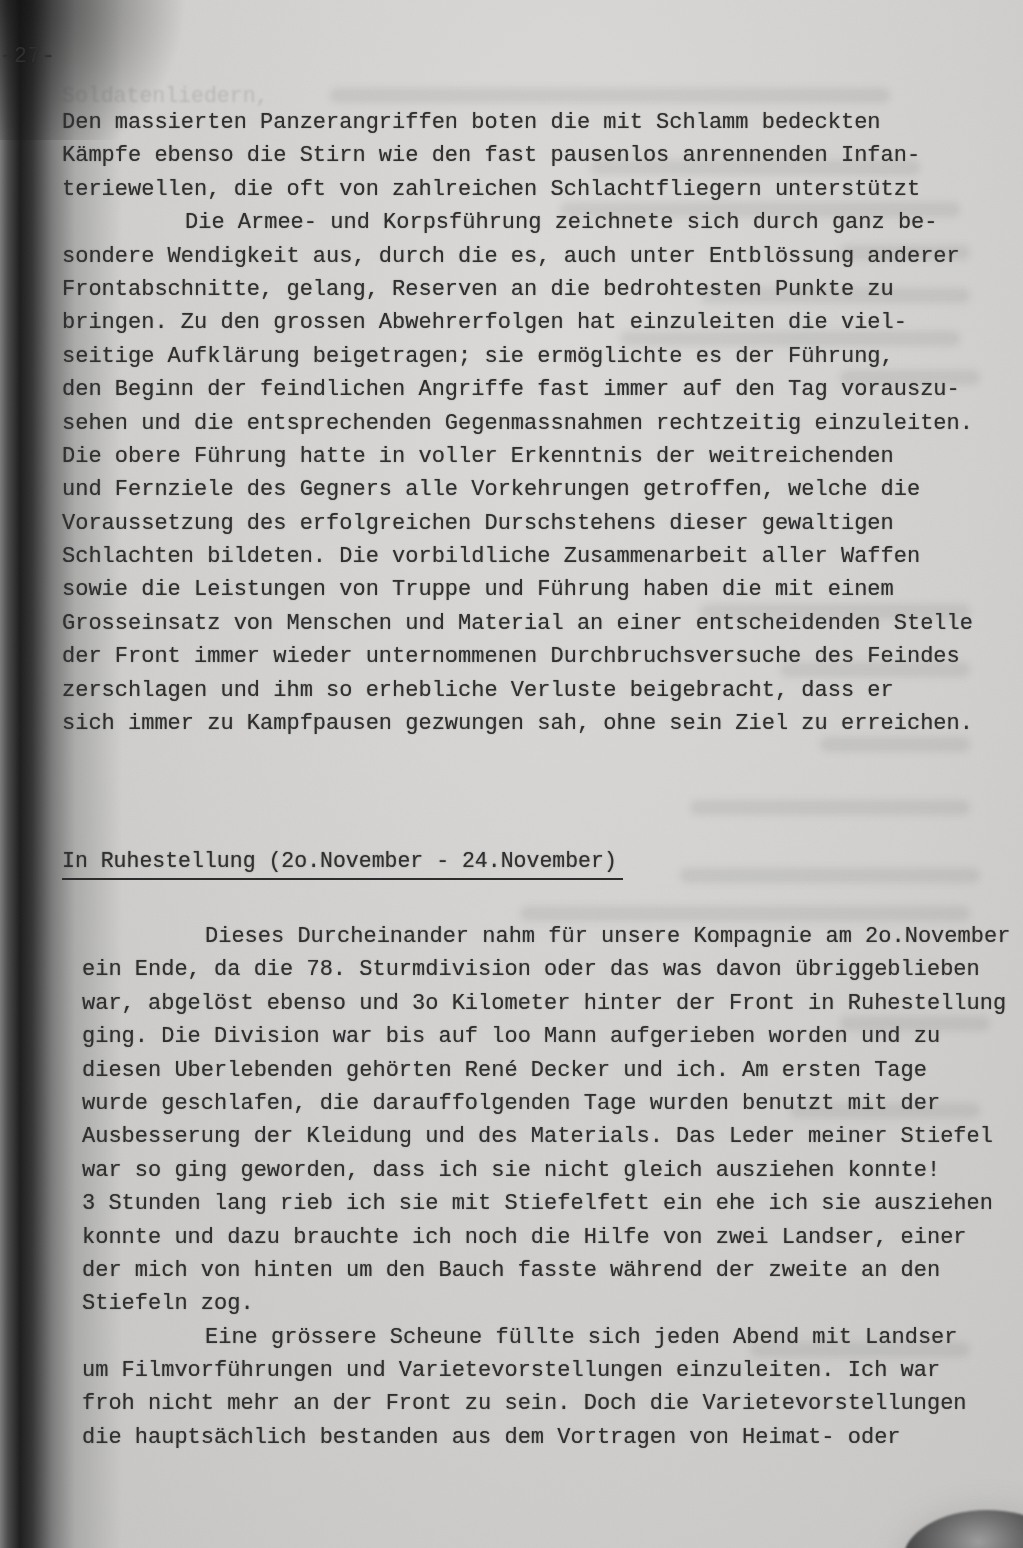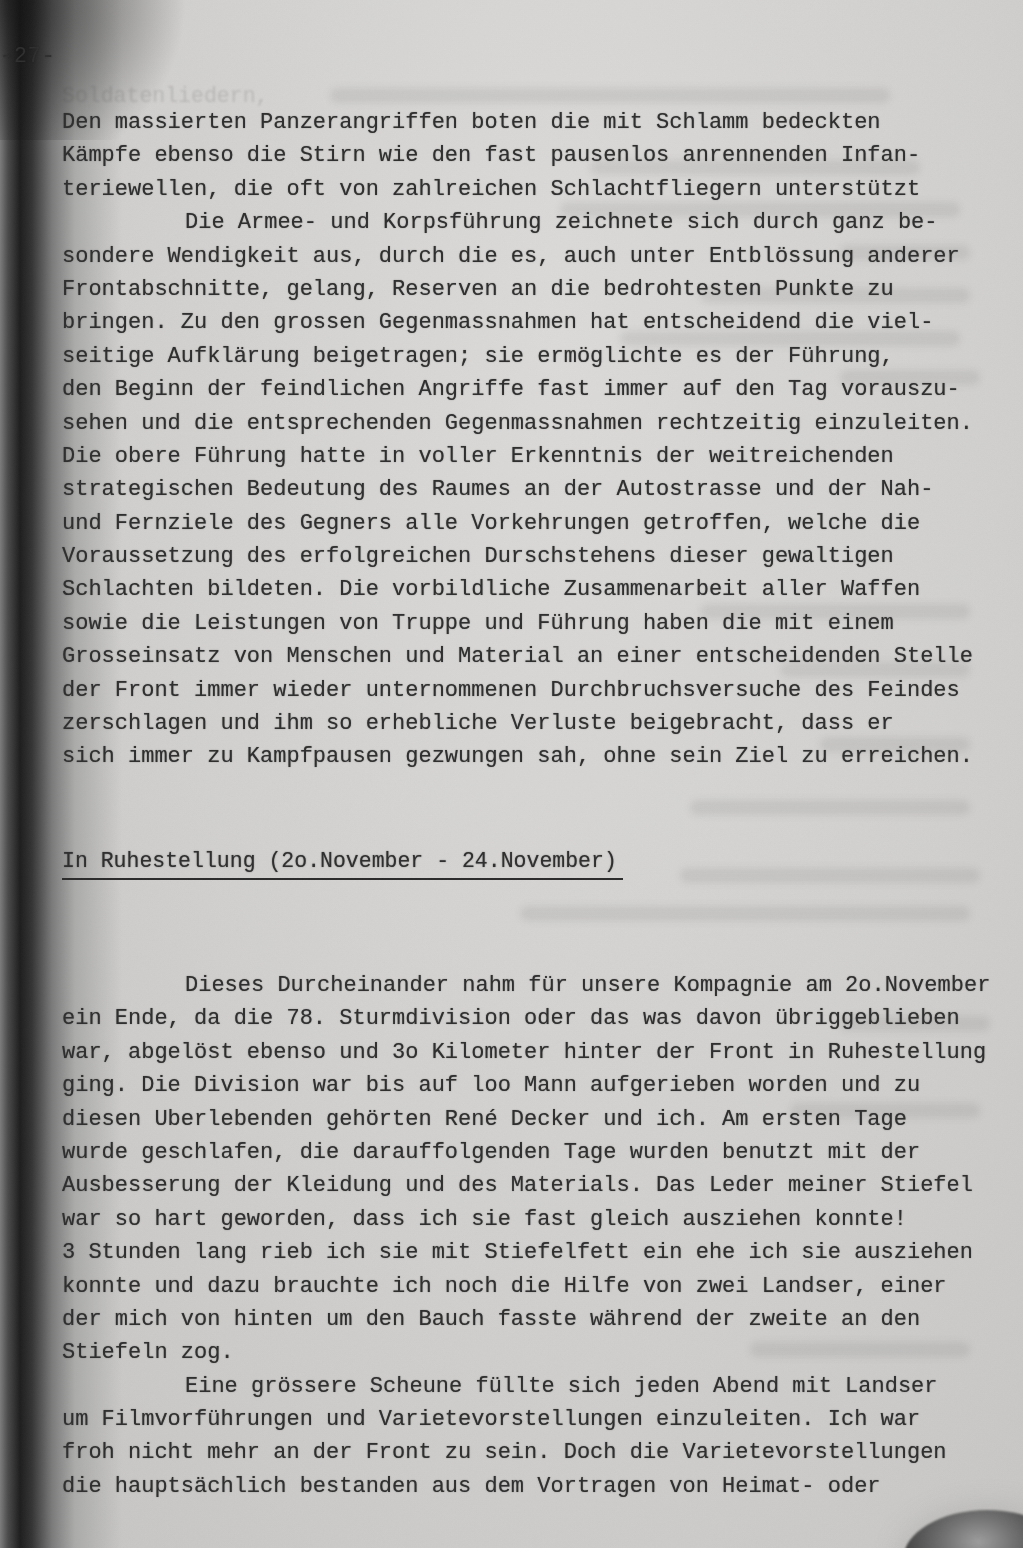--- a/index.html
+++ b/index.html
@@ -33,21 +33,21 @@
     font-size:21.5px;letter-spacing:1px;
     text-shadow:0 0 1.2px rgba(30,30,30,.55);
   }
   .body-block{
     position:absolute;left:62px;right:30px;
     font-size:22px;line-height:33.4px;
     text-shadow:0 0 1.2px rgba(30,30,30,.55);
     white-space:nowrap;
   }
   .block1{top:106px;}
-  .block2{top:969px;}
+  .block2{top:920px;margin-left:20px;}
   .tline{height:33.4px;}
   .tline.indent{padding-left:123px;}
   .heading-row{
     position:absolute;left:62px;top:845px;
     font-size:21.5px;line-height:33.4px;
     text-shadow:0 0 1.4px rgba(30,30,30,.6);
   }
   .heading{
     display:inline-block;border-bottom:2.5px solid #2b2b2b;padding-right:6px;
   }
@@ -99,26 +99,25 @@
   <i class="smudge" style="top:1103px;left:790px;width:190px;"></i>
   <i class="smudge" style="top:1342px;left:750px;width:220px;"></i>
 
   <div class="body-block block1">
       <div class="tline">Den massierten Panzerangriffen boten die mit Schlamm bedeckten</div>
       <div class="tline">Kämpfe ebenso die Stirn wie den fast pausenlos anrennenden Infan-</div>
       <div class="tline">teriewellen, die oft von zahlreichen Schlachtfliegern unterstützt</div>
       <div class="tline indent">Die Armee- und Korpsführung zeichnete sich durch ganz be-</div>
       <div class="tline">sondere Wendigkeit aus, durch die es, auch unter Entblössung anderer</div>
       <div class="tline">Frontabschnitte, gelang, Reserven an die bedrohtesten Punkte zu</div>
-      <div class="tline">bringen. Zu den grossen Gegenmassnahmen hat entscheidend die viel-</div>
+      <div class="tline">bringen. Zu den grossen Abwehrerfolgen hat einzuleiten die viel-</div>
       <div class="tline">seitige Aufklärung beigetragen; sie ermöglichte es der Führung,</div>
       <div class="tline">den Beginn der feindlichen Angriffe fast immer auf den Tag vorauszu-</div>
       <div class="tline">sehen und die entsprechenden Gegenmassnahmen rechtzeitig einzuleiten.</div>
       <div class="tline">Die obere Führung hatte in voller Erkenntnis der weitreichenden</div>
-      <div class="tline">strategischen Bedeutung des Raumes an der Autostrasse und der Nah-</div>
       <div class="tline">und Fernziele des Gegners alle Vorkehrungen getroffen, welche die</div>
       <div class="tline">Voraussetzung des erfolgreichen Durschstehens dieser gewaltigen</div>
       <div class="tline">Schlachten bildeten. Die vorbildliche Zusammenarbeit aller Waffen</div>
       <div class="tline">sowie die Leistungen von Truppe und Führung haben die mit einem</div>
       <div class="tline">Grosseinsatz von Menschen und Material an einer entscheidenden Stelle</div>
       <div class="tline">der Front immer wieder unternommenen Durchbruchsversuche des Feindes</div>
       <div class="tline">zerschlagen und ihm so erhebliche Verluste beigebracht, dass er</div>
       <div class="tline">sich immer zu Kampfpausen gezwungen sah, ohne sein Ziel zu erreichen.</div>
     </div>
 
@@ -127,21 +126,21 @@
   </div>
 
   <div class="body-block block2">
       <div class="tline indent">Dieses Durcheinander nahm für unsere Kompagnie am 2o.November</div>
       <div class="tline">ein Ende, da die 78. Sturmdivision oder das was davon übriggeblieben</div>
       <div class="tline">war, abgelöst ebenso und 3o Kilometer hinter der Front in Ruhestellung</div>
       <div class="tline">ging. Die Division war bis auf loo Mann aufgerieben worden und zu</div>
       <div class="tline">diesen Uberlebenden gehörten René Decker und ich. Am ersten Tage</div>
       <div class="tline">wurde geschlafen, die darauffolgenden Tage wurden benutzt mit der</div>
       <div class="tline">Ausbesserung der Kleidung und des Materials. Das Leder meiner Stiefel</div>
-      <div class="tline">war so hart geworden, dass ich sie fast gleich ausziehen konnte!</div>
+      <div class="tline">war so ging geworden, dass ich sie nicht gleich ausziehen konnte!</div>
       <div class="tline">3 Stunden lang rieb ich sie mit Stiefelfett ein ehe ich sie ausziehen</div>
       <div class="tline">konnte und dazu brauchte ich noch die Hilfe von zwei Landser, einer</div>
       <div class="tline">der mich von hinten um den Bauch fasste während der zweite an den</div>
       <div class="tline">Stiefeln zog.</div>
       <div class="tline indent">Eine grössere Scheune füllte sich jeden Abend mit Landser</div>
       <div class="tline">um Filmvorführungen und Varietevorstellungen einzuleiten. Ich war</div>
       <div class="tline">froh nicht mehr an der Front zu sein. Doch die Varietevorstellungen</div>
       <div class="tline">die hauptsächlich bestanden aus dem Vortragen von Heimat- oder</div>
     </div>
 

